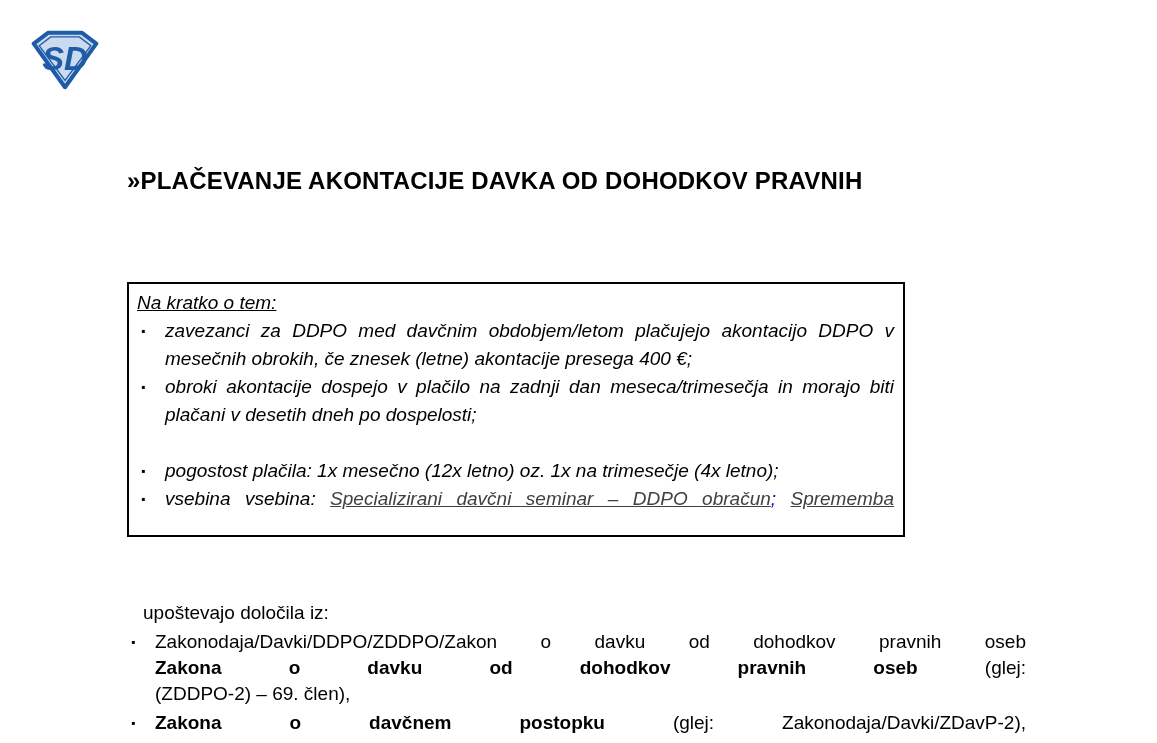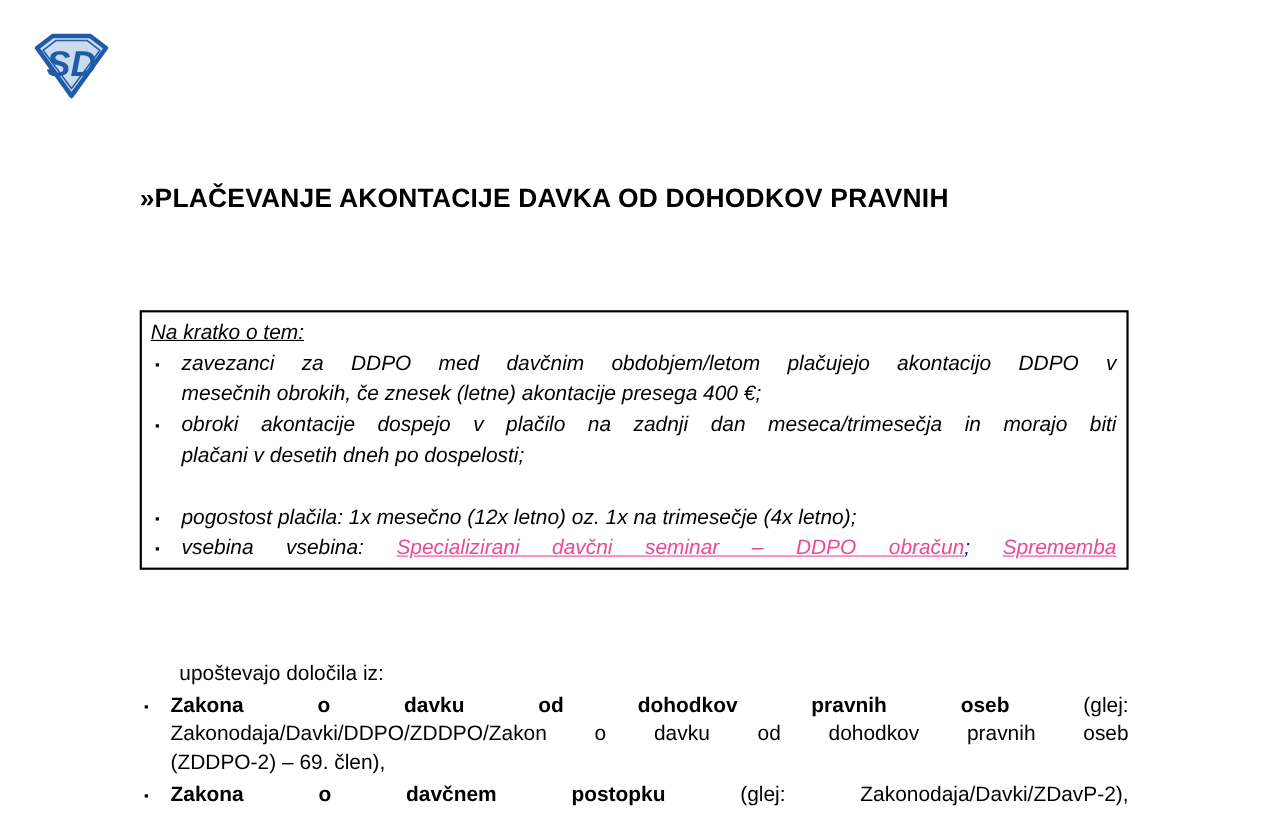--- a/index.html
+++ b/index.html
@@ -25,45 +25,45 @@
     font-size: 48px; text-anchor: middle;
   }
   .title {
     position: absolute; left: 127px; top: 162px; width: 899px;
     text-align: left;
     font-weight: bold; font-size: 24px; line-height: 37px;
     letter-spacing: 0.2px;
   }
   .fn { font-size: 13px; vertical-align: super; line-height: 0; }
   .sbox {
-    position: absolute; left: 127px; top: 282px; width: 899px;
+    position: absolute; left: 127px; top: 282px; width: 778px;
     box-sizing: border-box;
     border: 2px solid #000000;
-    padding: 5px 9px 3px 8px;
+    padding: 5px 9px 22px 8px;
     font-style: italic; font-size: 19px; line-height: 28px;
   }
   .uline { text-decoration: underline; }
   .brow { display: flex; }
   .bul {
     flex: 0 0 28px; width: 28px;
     padding-left: 4px; box-sizing: border-box;
     font-style: normal; font-size: 12px; line-height: 28px;
   }
   .bcontent { flex: 1 1 auto; min-width: 0; }
   .jline { text-align: justify; text-align-last: justify; }
   .lline { text-align: left; }
   .box-gap { height: 28px; }
-  .doc-link { color: #ec4899; text-decoration: underline; cursor: pointer; }
+  .doc-link { color: #404040; text-decoration: underline; cursor: pointer; }
   .sep { color: #0000CC; }
   .body-sec {
     position: absolute; left: 127px; top: 600px; width: 899px;
     font-size: 19px; line-height: 26px;
   }
   .body-sec .bul { line-height: 26px; }
-  .para-l2 { margin-left: 36px; }
+  .para-l2 { margin-left: 16px; }
   .body-brow { margin-top: 3px; }
   .bold-seg { font-weight: bold; }
 </style>
 </head>
 <body>
 
 <div class="page">
 
   <div class="logo">
     <svg viewBox="0 0 100 88">
@@ -116,25 +116,25 @@
       </div>
     </div>
   </div>
 
   <div class="body-sec">
     <div class="lline para-l2">upoštevajo določila iz:</div>
 
     <div class="brow body-brow">
       <span class="bul">▪</span>
       <div class="bcontent">
+        <div class="jline">Zakonodaja/Davki/DDPO/ZDDPO/Zakon o davku od dohodkov pravnih oseb</div>
         <div class="jline">
           <span class="bold-seg">Zakona o davku od dohodkov pravnih oseb</span>
           <span>(glej:</span>
         </div>
-        <div class="jline">Zakonodaja/Davki/DDPO/ZDDPO/Zakon o davku od dohodkov pravnih oseb</div>
         <div class="lline">(ZDDPO-2) – 69. člen),</div>
       </div>
     </div>
 
     <div class="brow body-brow">
       <span class="bul">▪</span>
       <div class="bcontent">
         <div class="jline">
           <span class="bold-seg">Zakona o davčnem postopku</span>
           <span>(glej: Zakonodaja/Davki/ZDavP-2),</span>

